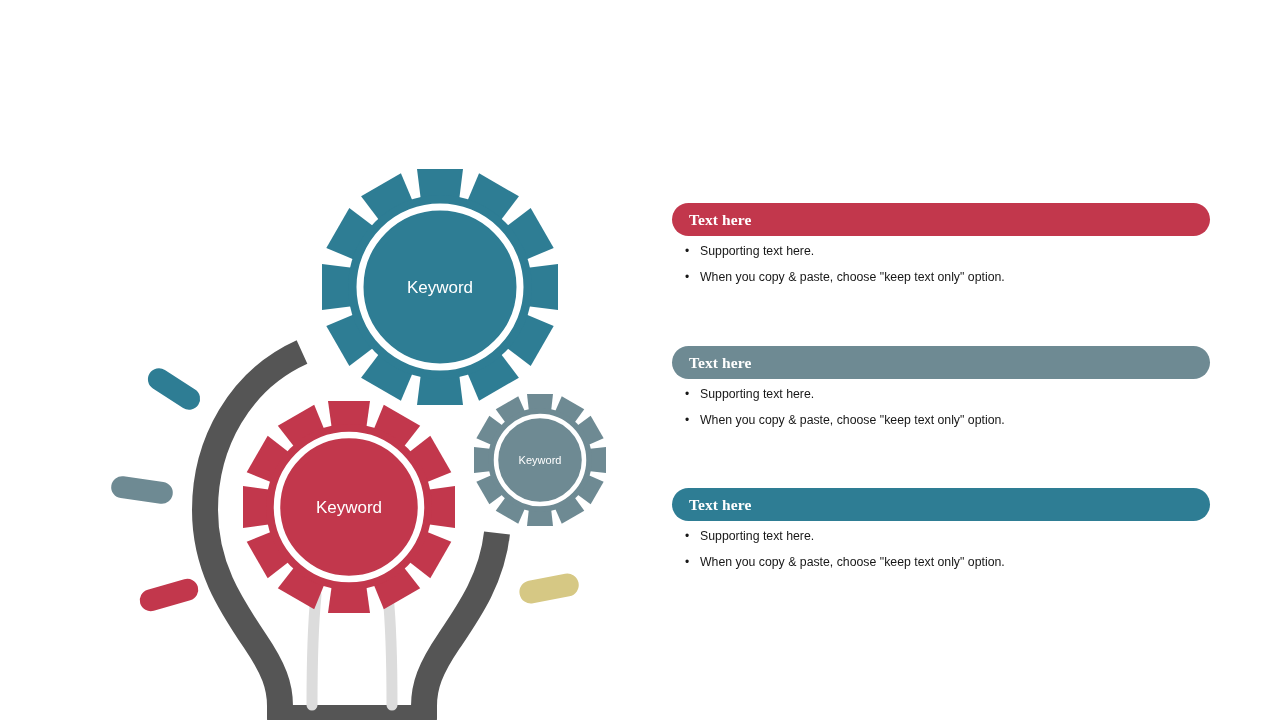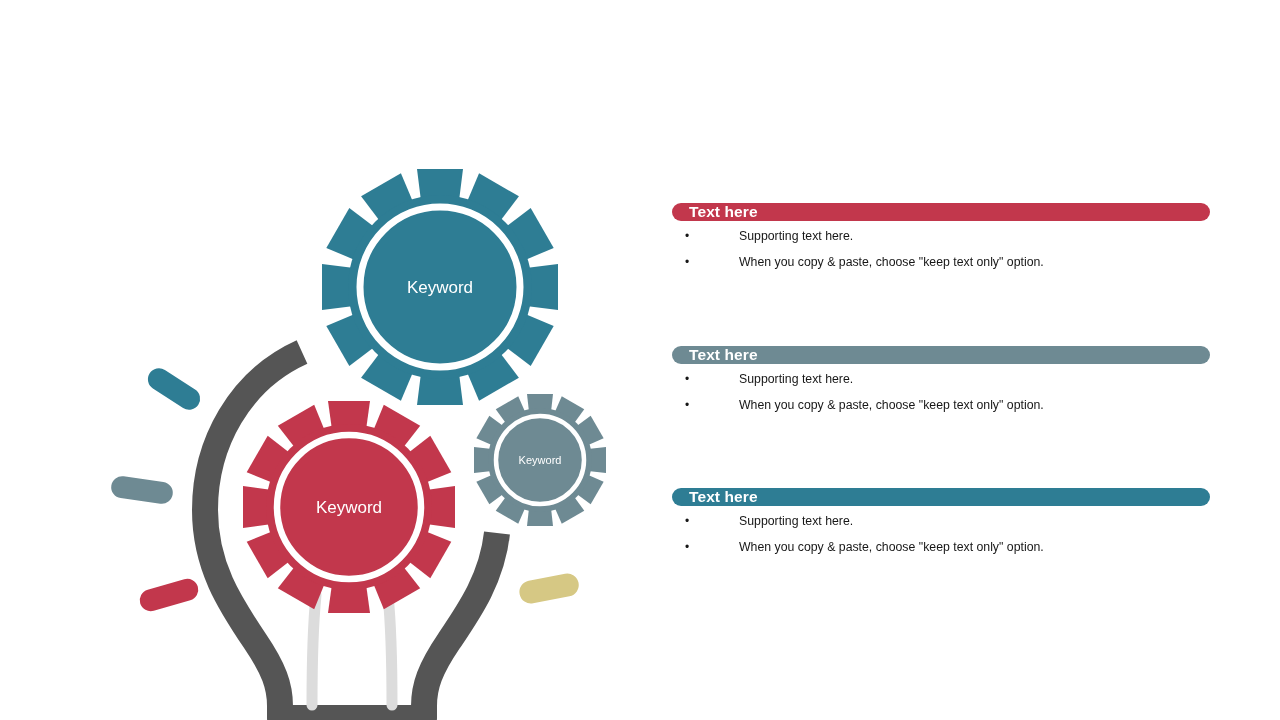--- a/index.html
+++ b/index.html
@@ -49,26 +49,27 @@
   .block {
     position: absolute;
     left: 0;
     width: 538px;
   }
   .block-1 { top: 203px; }
   .block-2 { top: 346px; }
   .block-3 { top: 488px; }
 
   .bar {
-    height: 18px;
+    height: 33px;
     border-radius: 17px;
     display: flex;
     align-items: center;
     padding-left: 17px;
     box-sizing: border-box;
+    font-family: Liberation Serif, serif;
   }
   .bar-title {
     color: #ffffff;
     font-size: 15.5px;
     font-weight: bold;
     letter-spacing: 0.1px;
     line-height: 1;
   }
 
   .bullets {
@@ -91,21 +92,20 @@
     color: #171717;
     font-size: 12px;
     text-align: left;
     padding-left: 13px;
     box-sizing: content-box;
     line-height: 1;
   }
   .bullet-text {
     flex: 1 1 auto;
     line-height: 1;
-    margin-left: 39px;
   }
 
   .gear-label-lg {
     font-size: 17px;
     fill: #ffffff;
     font-family: "Liberation Sans", sans-serif;
   }
   .gear-label-sm {
     font-size: 11px;
     fill: #ffffff;

